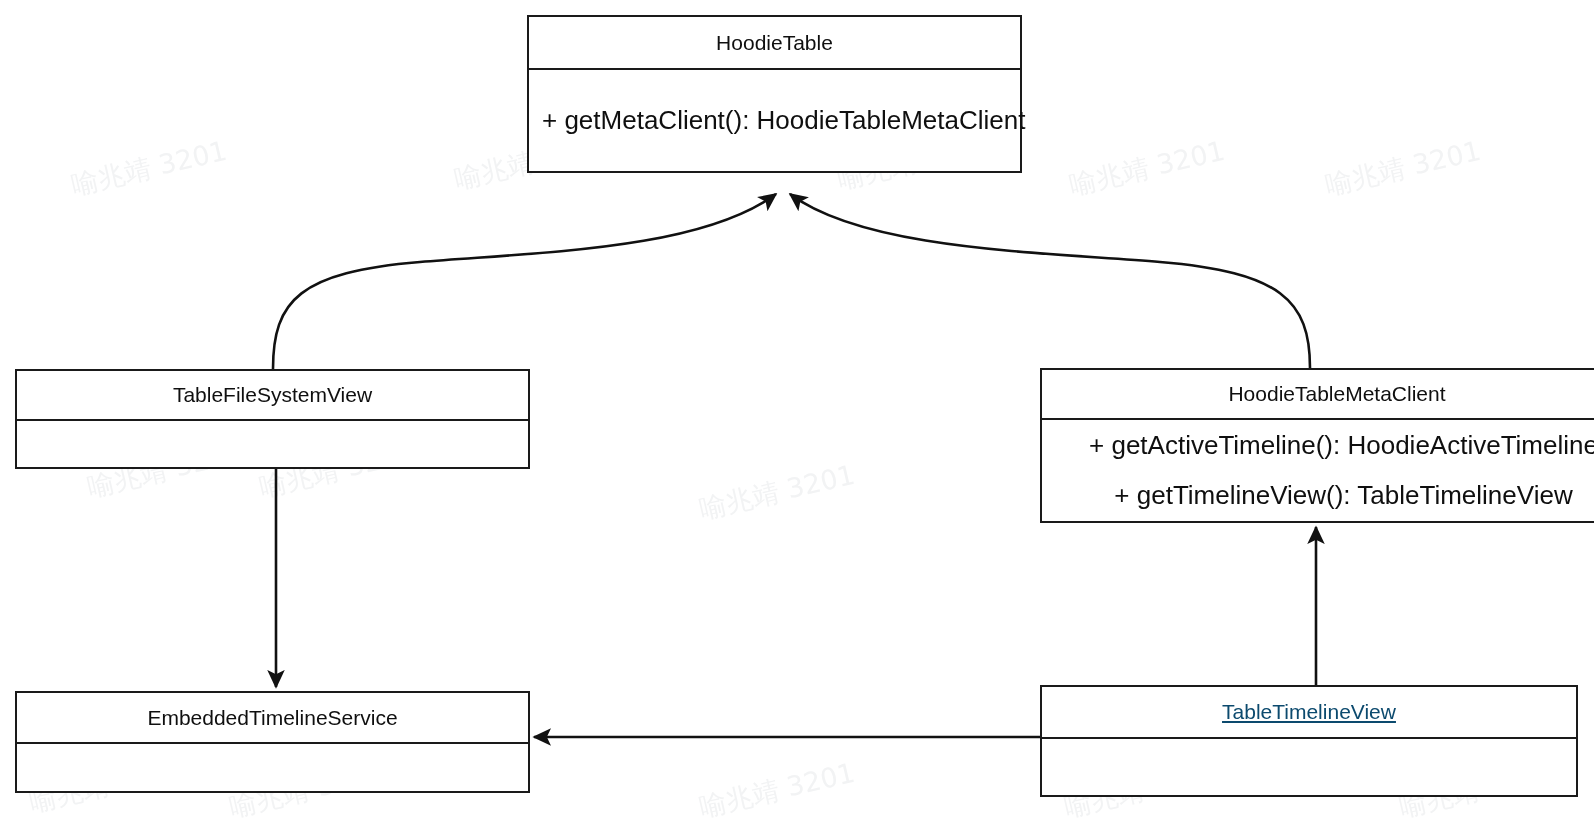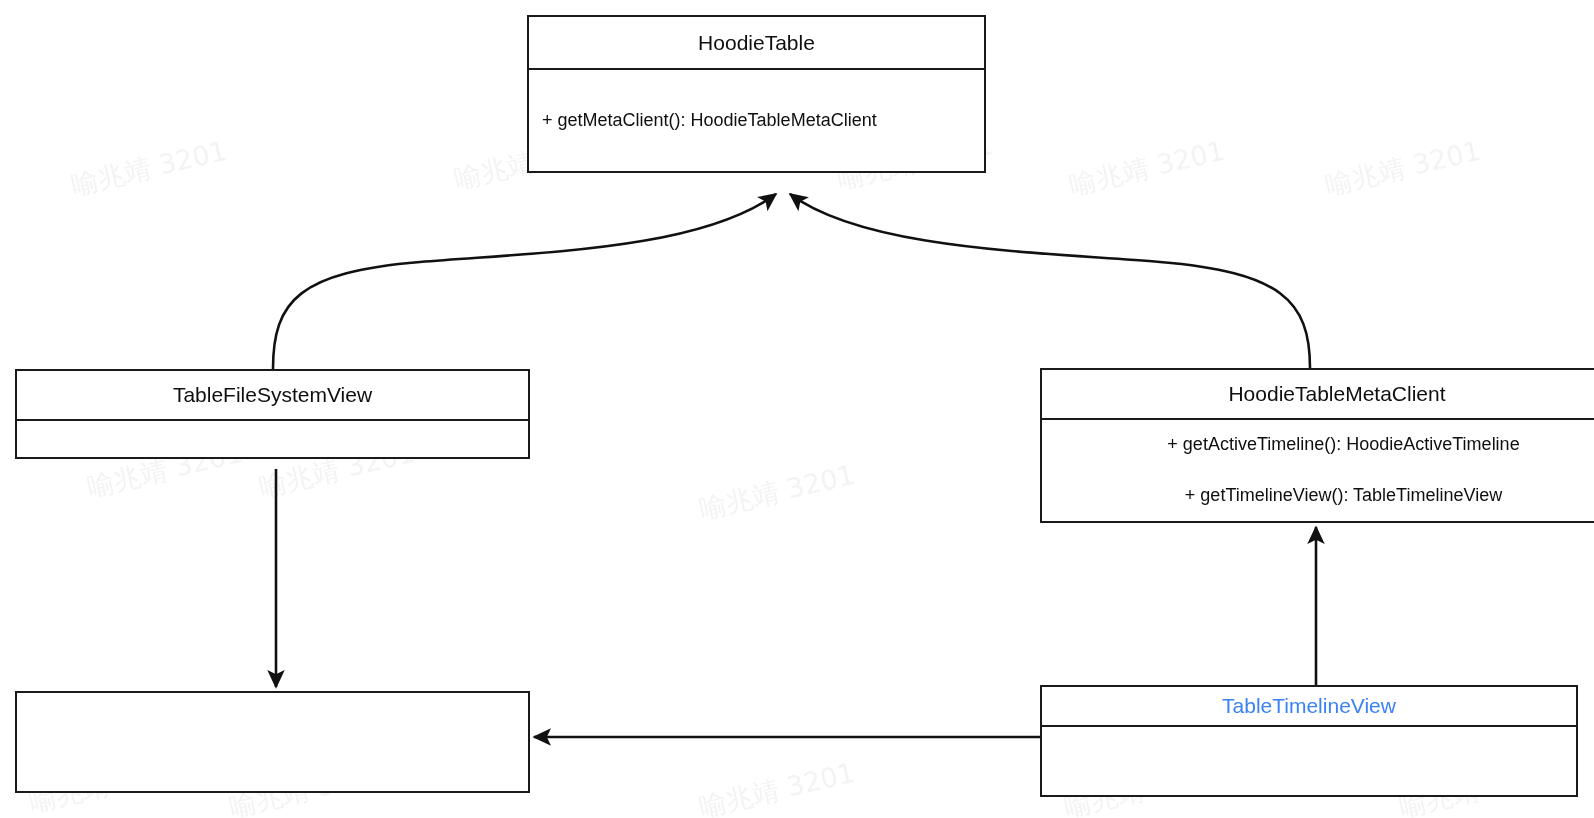--- a/index.html
+++ b/index.html
@@ -64,21 +64,21 @@
     white-space: nowrap;
   }
   .uml-members {
     box-sizing: border-box;
     width: 100%;
     display: flex;
     flex-direction: column;
     justify-content: space-around;
   }
   .uml-member {
-    font-size: 18px;
+    font-size: 26px;
     color: #0f0f0f;
     padding-left: 13px;
     white-space: nowrap;
     line-height: 1.1;
   }
   .uml-members.empty {
     display: block;
   }
 </style>
 </head>
@@ -116,39 +116,40 @@
     <path d="M 1310 368 C 1310 300 1280 272 1160 262 C 1040 252 865 250 790 194" fill="none" stroke="#111111" stroke-width="2.6" marker-end="url(#arrow-filled)"></path>
 
     <line x1="276" y1="469" x2="276" y2="687" stroke="#111111" stroke-width="2.6" marker-end="url(#arrow-filled)"></line>
 
     <line x1="1316" y1="685" x2="1316" y2="527" stroke="#111111" stroke-width="2.6" marker-end="url(#arrow-filled)"></line>
 
     <line x1="1040" y1="737" x2="534" y2="737" stroke="#111111" stroke-width="2.6" marker-end="url(#arrow-filled)"></line>
   </svg>
 
   <div id="class-layer">
-      <div class="uml-class" style="left: 527px; top: 15px; width: 459px; height: 158px; border-color: rgb(26, 26, 26);">
+      <div class="uml-class" style="left: 527px; top: 15px; width: 495px; height: 158px; border-color: rgb(26, 26, 26);">
         <div class="uml-class-name" style="height: 53px; border-bottom-color: rgb(26, 26, 26); color: rgb(15, 15, 15);">HoodieTable</div>
         <div class="uml-members" style="height: 101px;">
           <div class="uml-member" style="color: rgb(15, 15, 15);">+ getMetaClient(): HoodieTableMetaClient</div>
         </div>
       </div>
-      <div class="uml-class" style="left: 15px; top: 369px; width: 515px; height: 90px; border-color: rgb(26, 26, 26);">
+      <div class="uml-class" style="left: 15px; top: 369px; width: 515px; height: 100px; border-color: rgb(26, 26, 26);">
         <div class="uml-class-name" style="height: 50px; border-bottom-color: rgb(26, 26, 26); color: rgb(15, 15, 15);">TableFileSystemView</div>
         <div class="uml-members empty" style="height: 46px;"></div>
       </div>
       <div class="uml-class" style="left: 1040px; top: 368px; width: 594px; height: 155px; border-color: rgb(26, 26, 26);">
         <div class="uml-class-name" style="height: 50px; border-bottom-color: rgb(26, 26, 26); color: rgb(15, 15, 15);">HoodieTableMetaClient</div>
         <div class="uml-members" style="height: 101px;">
           <div class="uml-member" style="color: rgb(15, 15, 15); text-align: center;">+ getActiveTimeline(): HoodieActiveTimeline</div>
           <div class="uml-member" style="color: rgb(15, 15, 15); text-align: center;">+ getTimelineView(): TableTimelineView</div>
         </div>
       </div>
       <div class="uml-class" style="left: 15px; top: 691px; width: 515px; height: 102px; border-color: rgb(26, 26, 26);">
+        <div class="uml-class-name" style="height: 51px; border-bottom-color: rgb(26, 26, 26); color: rgb(15, 15, 15);">EmbeddedTimelineService</div>
         <div class="uml-members empty" style="height: 47px;"></div>
       </div>
       <div class="uml-class" style="left: 1040px; top: 685px; width: 538px; height: 112px; border-color: rgb(26, 26, 26);">
-        <div class="uml-class-name" style="height: 40px; border-bottom-color: rgb(26, 26, 26); color: #3b82f6;">TableTimelineView</div>
+        <div class="uml-class-name" style="height: 52px; border-bottom-color: rgb(26, 26, 26); color: #0c4a6e; text-decoration: underline;">TableTimelineView</div>
         <div class="uml-members empty" style="height: 56px;"></div>
       </div>
     </div>
 
 </div>
 
 </body></html>

